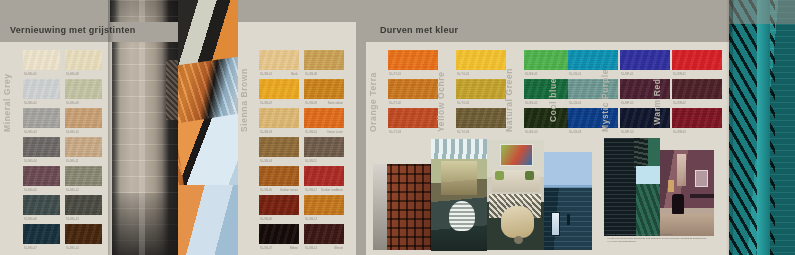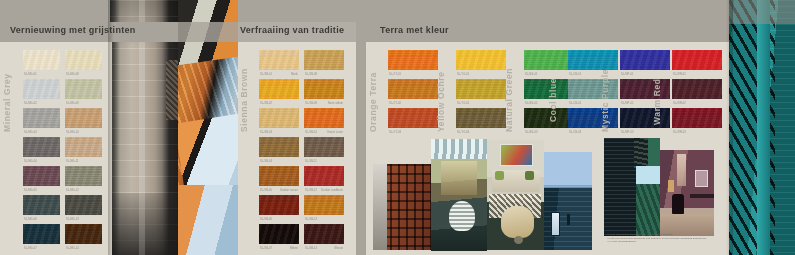--- a/index.html
+++ b/index.html
@@ -230,23 +230,20 @@
       <div class="chip" style="background:#46260d;">
           <div class="grain"></div>
           <div class="grain2"></div>
         </div>
       <span class="code">SL-MG-14</span>
       <span class="nm"></span>
     </div>
   </div>
 
   <div class="panel" style="left:238px;top:22px;width:118px;height:233px;"></div>
-  <div class="panel-header" style="left:178px;top:22px;width:178px;height:20px;background:rgba(168,164,155,.82);">
-    <span class="panel-title" style="left:62px;">Verfraaiing van traditie</span>
-  </div>
   <div class="fam-label" style="left:249px;top:122px;">Sienna Brown</div>
 
   <div>
     <div class="swatch" style="left:259px;top:50px;width:40px;height:25px;">
       <div class="chip" style="background:#e7c68b;">
           <div class="grain"></div>
           <div class="grain2"></div>
         </div>
       <span class="code">SL-SB-01</span>
       <span class="nm">Blank</span>
@@ -358,21 +355,21 @@
           <div class="grain"></div>
           <div class="grain2"></div>
         </div>
       <span class="code">SL-SB-14</span>
       <span class="nm">Wenge</span>
     </div>
   </div>
 
   <div class="panel" style="left:366px;top:22px;width:363px;height:233px;"></div>
   <div class="panel-header" style="left:366px;top:22px;width:363px;height:20px;background:#a8a49b;">
-    <span class="panel-title" style="left:14px;">Terra met kleur</span>
+    <span class="panel-title" style="left:14px;">Durven met kleur</span>
   </div>
 
   <div>
 
     <div class="fam-label" style="left:378px;top:122px;">Orange Terra</div>
     <div class="swatch" style="left:388px;top:50px;width:50px;height:25px;">
       <div class="chip" style="background:#e8701a;">
           <div class="grain"></div>
           <div class="grain2"></div>
         </div>

